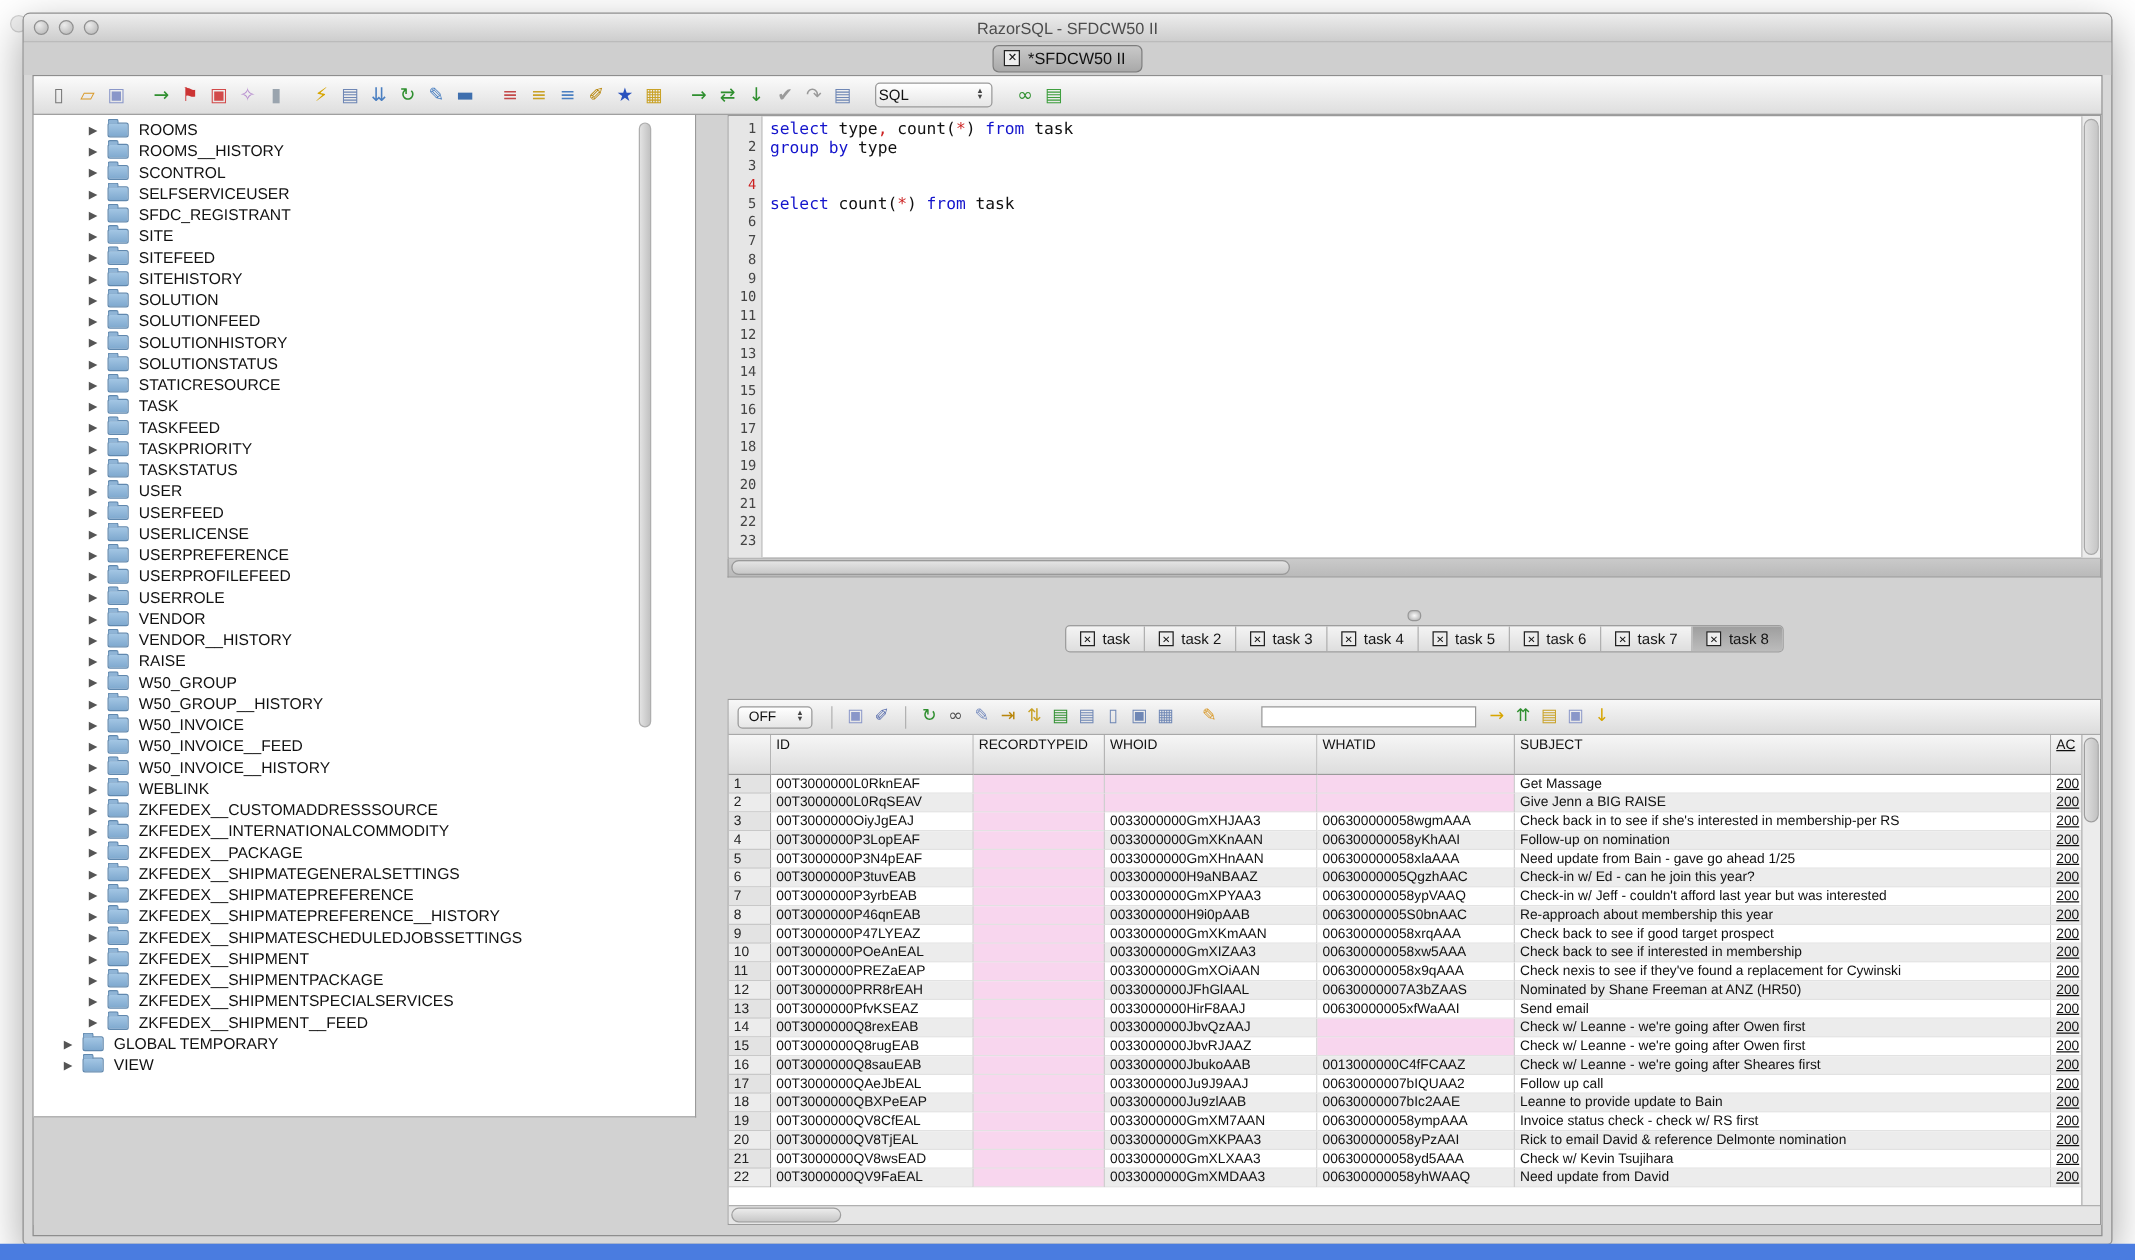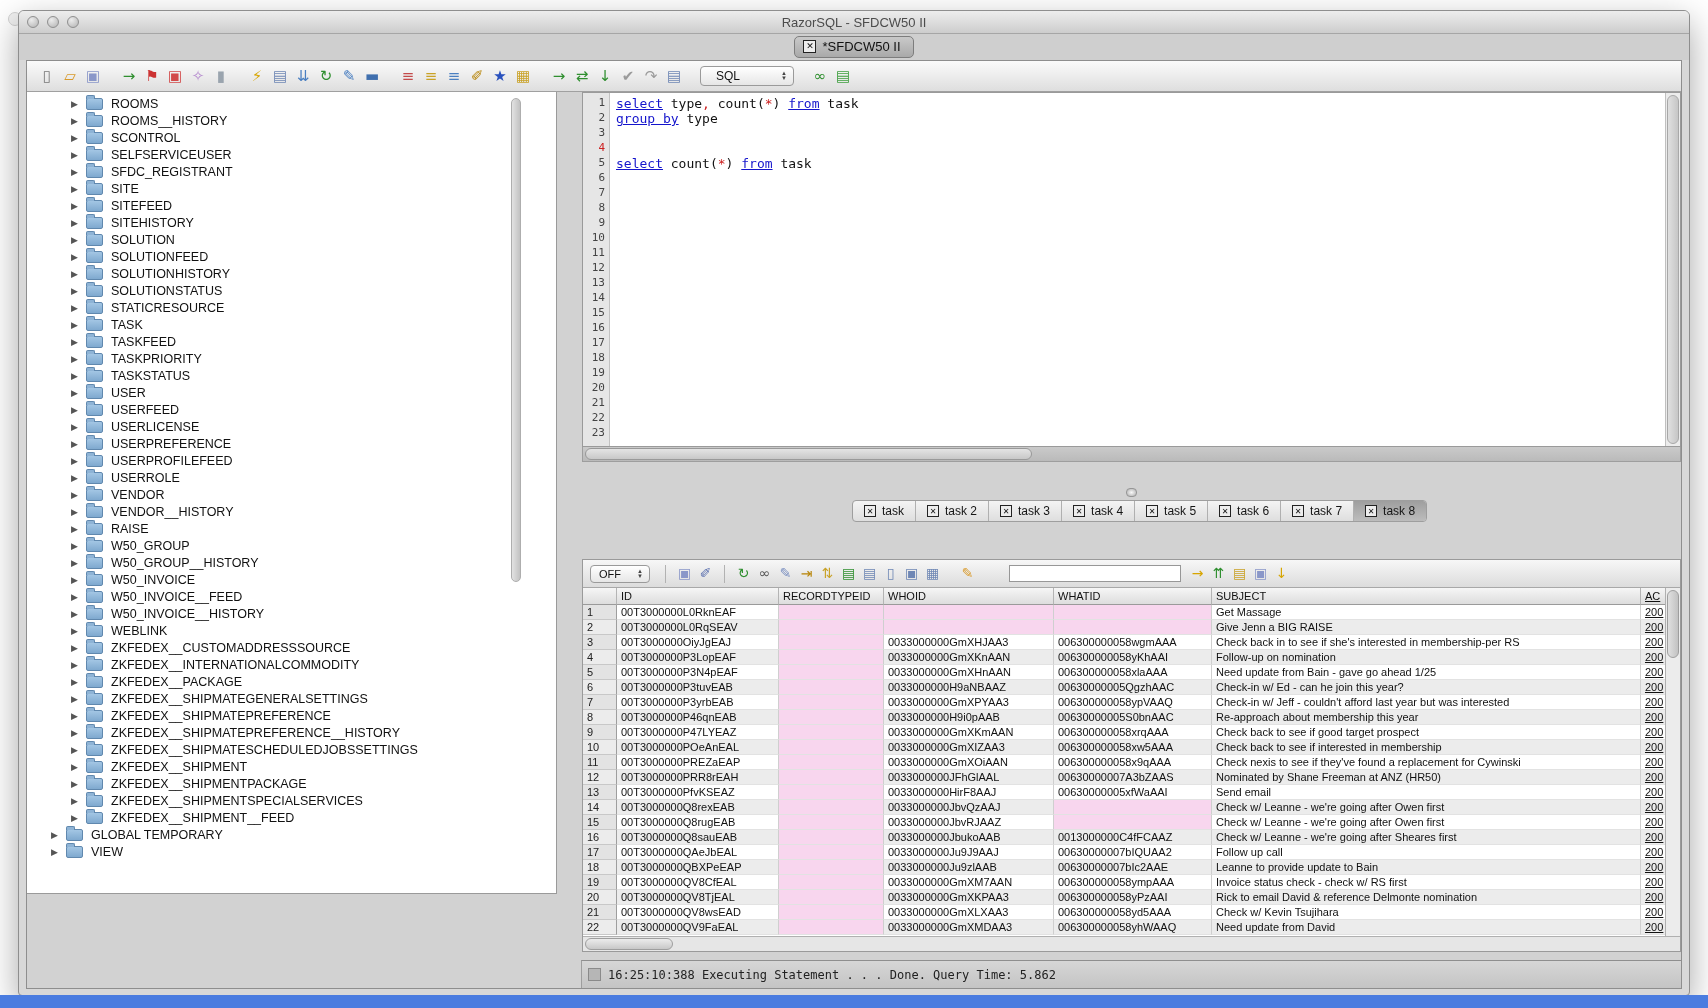--- a/index.html
+++ b/index.html
@@ -29,21 +29,21 @@
   .frame{flex:1;margin:0 7px 6px 7px;border:1px solid #8e8e8e;background:#d2d2d2;
          display:flex;flex-direction:column;min-height:0;}
   
   .main-toolbar{height:30px;flex:0 0 auto;background:linear-gradient(#fbfbfb,#dedede);
                 border-bottom:1px solid #a0a0a0;display:flex;align-items:center;padding:0 10px;}
   .tgroup{display:flex;align-items:center;gap:3px;margin-right:16px;}
   .tbicon{width:20px;height:20px;display:flex;align-items:center;justify-content:center;
           font-size:15px;line-height:20px;font-family:"DejaVu Sans",sans-serif;cursor:default;}
   .select-box{width:94px;height:20px;background:linear-gradient(#ffffff,#e6e6e6);
               border:1px solid #9a9a9a;border-radius:4px;display:flex;align-items:center;
-              font-size:12px;color:#111;padding-left:15px;position:relative;margin-right:16px;box-sizing:border-box;}
+              font-size:12px;color:#111;padding-left:2px;position:relative;margin-right:16px;box-sizing:border-box;}
   .stepper{position:absolute;right:3px;top:2px;bottom:2px;width:12px;display:flex;flex-direction:column;
            align-items:center;justify-content:center;font-size:6px;line-height:5px;color:#444;}
   
   .body-area{flex:1;display:flex;min-height:0;}
   .sidebar{width:530px;flex:0 0 auto;position:relative;background:#d2d2d2;}
   .sidebar-inner{position:absolute;left:0;top:0;width:530px;height:802px;background:#fff;
                  border-right:1px solid #9a9a9a;border-bottom:1px solid #9a9a9a;box-sizing:border-box;overflow:hidden;}
   .tree{padding-top:3px;}
   .tree-row{height:17px;display:flex;align-items:center;font-size:12.5px;color:#111;white-space:nowrap;}
   .tree-row.d1{padding-left:44px;}
@@ -57,21 +57,21 @@
              background:linear-gradient(90deg,#e2e2e2,#c2c2c2);border:1px solid #aeaeae;border-radius:6px;box-sizing:border-box;}
   .splitter{width:25px;flex:0 0 auto;}
   .right-panel{flex:1;display:flex;flex-direction:column;min-width:0;background:#d2d2d2;}
   
   .editor-wrap{height:355px;flex:0 0 auto;display:flex;background:#fff;border:1px solid #9a9a9a;box-sizing:border-box;}
   .gutter{width:26px;flex:0 0 auto;background:#e6e6e6;border-right:1px solid #c2c2c2;padding-top:3px;text-align:right;}
   .ln{height:15px;font:11px "DejaVu Sans Mono",monospace;color:#444;padding-right:4px;}
   .ln.cur{color:#cc2020;}
   .code{flex:1;padding:3px 0 0 6px;overflow:hidden;min-width:0;}
   .cl{height:15px;font:13px "DejaVu Sans Mono",monospace;white-space:pre;color:#111;}
-  .kw{color:#1414cc;text-decoration:underline;} .red{color:#cc2020;}
+  .kw{color:#1414cc;} .red{color:#cc2020;}
   .selspan{background:#b5d8fa;}
   .edscroll-v{width:14px;flex:0 0 auto;background:#ececec;border-left:1px solid #c0c0c0;position:relative;}
   .edscroll-v .thumb{position:absolute;left:1px;right:1px;top:2px;bottom:2px;
                      background:linear-gradient(90deg,#e0e0e0,#c6c6c6);border:1px solid #a8a8a8;border-radius:7px;}
   .edscroll-h{height:15px;flex:0 0 auto;background:linear-gradient(#cacaca,#bababa);
               border:1px solid #9e9e9e;border-top:none;position:relative;box-sizing:border-box;}
   .edscroll-h .thumb{position:absolute;left:2px;top:1px;bottom:1px;width:445px;
                      background:linear-gradient(#e4e4e4,#c8c8c8);border:1px solid #999;border-radius:7px;}
   .gap1{height:23px;flex:0 0 auto;}
   .ed-status{height:21px;flex:0 0 auto;background:linear-gradient(#dcdcdc,#c2c2c2);
@@ -94,21 +94,21 @@
   .off-select{width:60px;height:18px;background:linear-gradient(#ffffff,#e6e6e6);border:1px solid #9a9a9a;
               border-radius:4px;display:flex;align-items:center;font-size:11px;color:#111;padding-left:8px;
               position:relative;box-sizing:border-box;margin-right:6px;}
   .vdiv{width:1px;height:18px;background:#b2b2b2;margin:0 7px;flex:0 0 auto;}
   .rticon{width:19px;height:19px;font-size:14px;line-height:19px;}
   .search-input{width:172px;height:17px;border:1px solid #979797;background:#fff;margin:0 5px 0 30px;
                 font-size:11px;padding:0 3px;box-sizing:border-box;}
   
   .table-zone{flex:1;display:flex;min-height:0;}
   .table-main{flex:1;display:flex;flex-direction:column;min-width:0;}
-  .thead{height:17px;flex:0 0 auto;display:flex;justify-content:space-between;}
+  .thead{height:32px;flex:0 0 auto;display:flex;justify-content:space-between;}
   .th{background:linear-gradient(#f6f6f6,#dddddd);border-right:1px solid #b4b4b4;border-bottom:1px solid #9a9a9a;
       font-size:11px;color:#111;padding:2px 0 0 4px;box-sizing:border-box;overflow:hidden;white-space:nowrap;}
   .trow{height:15px;flex:0 0 auto;display:flex;}
   .td{font-size:11px;color:#111;padding:1px 0 0 4px;box-sizing:border-box;border-right:1px solid #cfcfcf;
       border-bottom:1px solid #e2e2e2;overflow:hidden;white-space:nowrap;background:#fff;}
   .trow.alt .td{background:#ececec;}
   .trow .td.pink{background:#f8d6ee;}
   .td.rownum{background:#e3e3e3;border-right:1px solid #9e9e9e;border-bottom:1px solid #c8c8c8;color:#222;}
   .c-num{width:34px;flex:0 0 auto;}
   .c-id{width:162px;flex:0 0 auto;}
@@ -804,23 +804,16 @@
               </div>
           </div>
           <div class="tbl-hscroll">
               <div class="thumb"></div>
             </div>
         </div>
       </div>
     </div>
 
     <div class="pre-bottom"></div>
-    <div class="bottom-row">
-      <div class="bottom-left"></div>
-      <div class="bottom-status">
-        <span class="status-icon"></span>
-        <span class="status-text">16:25:10:388 Executing Statement . . . Done. Query Time: 5.862</span>
-      </div>
-    </div>
   </div>
 </div>
 
 <div class="desktop-strip"></div>
 
 </body></html>

